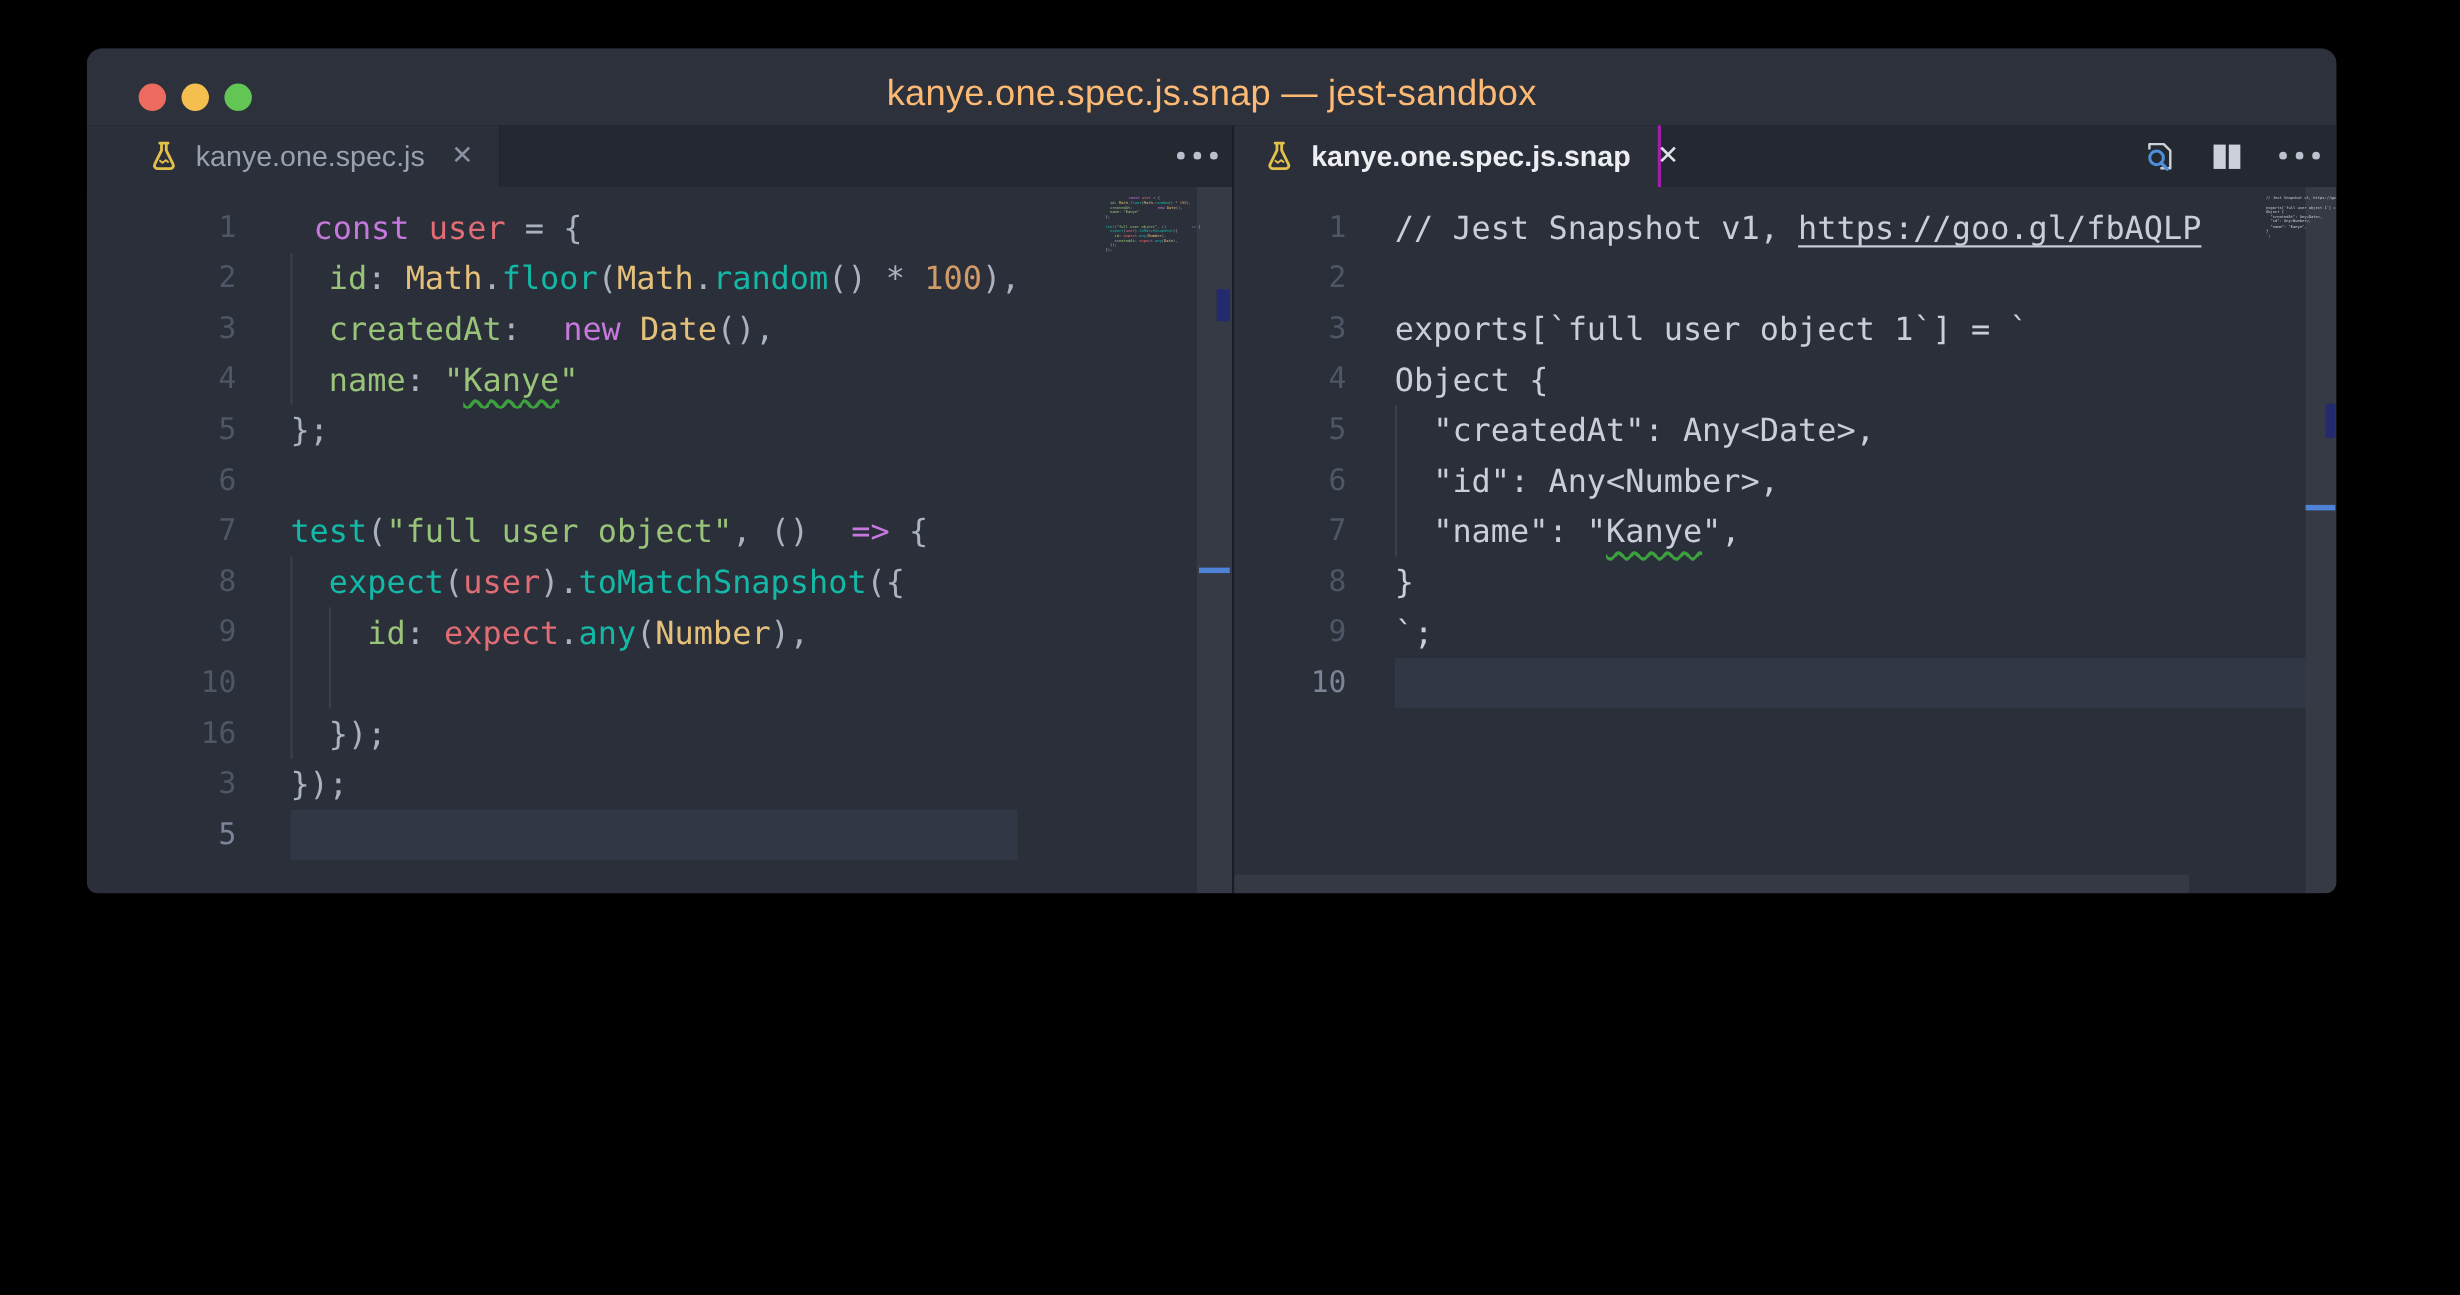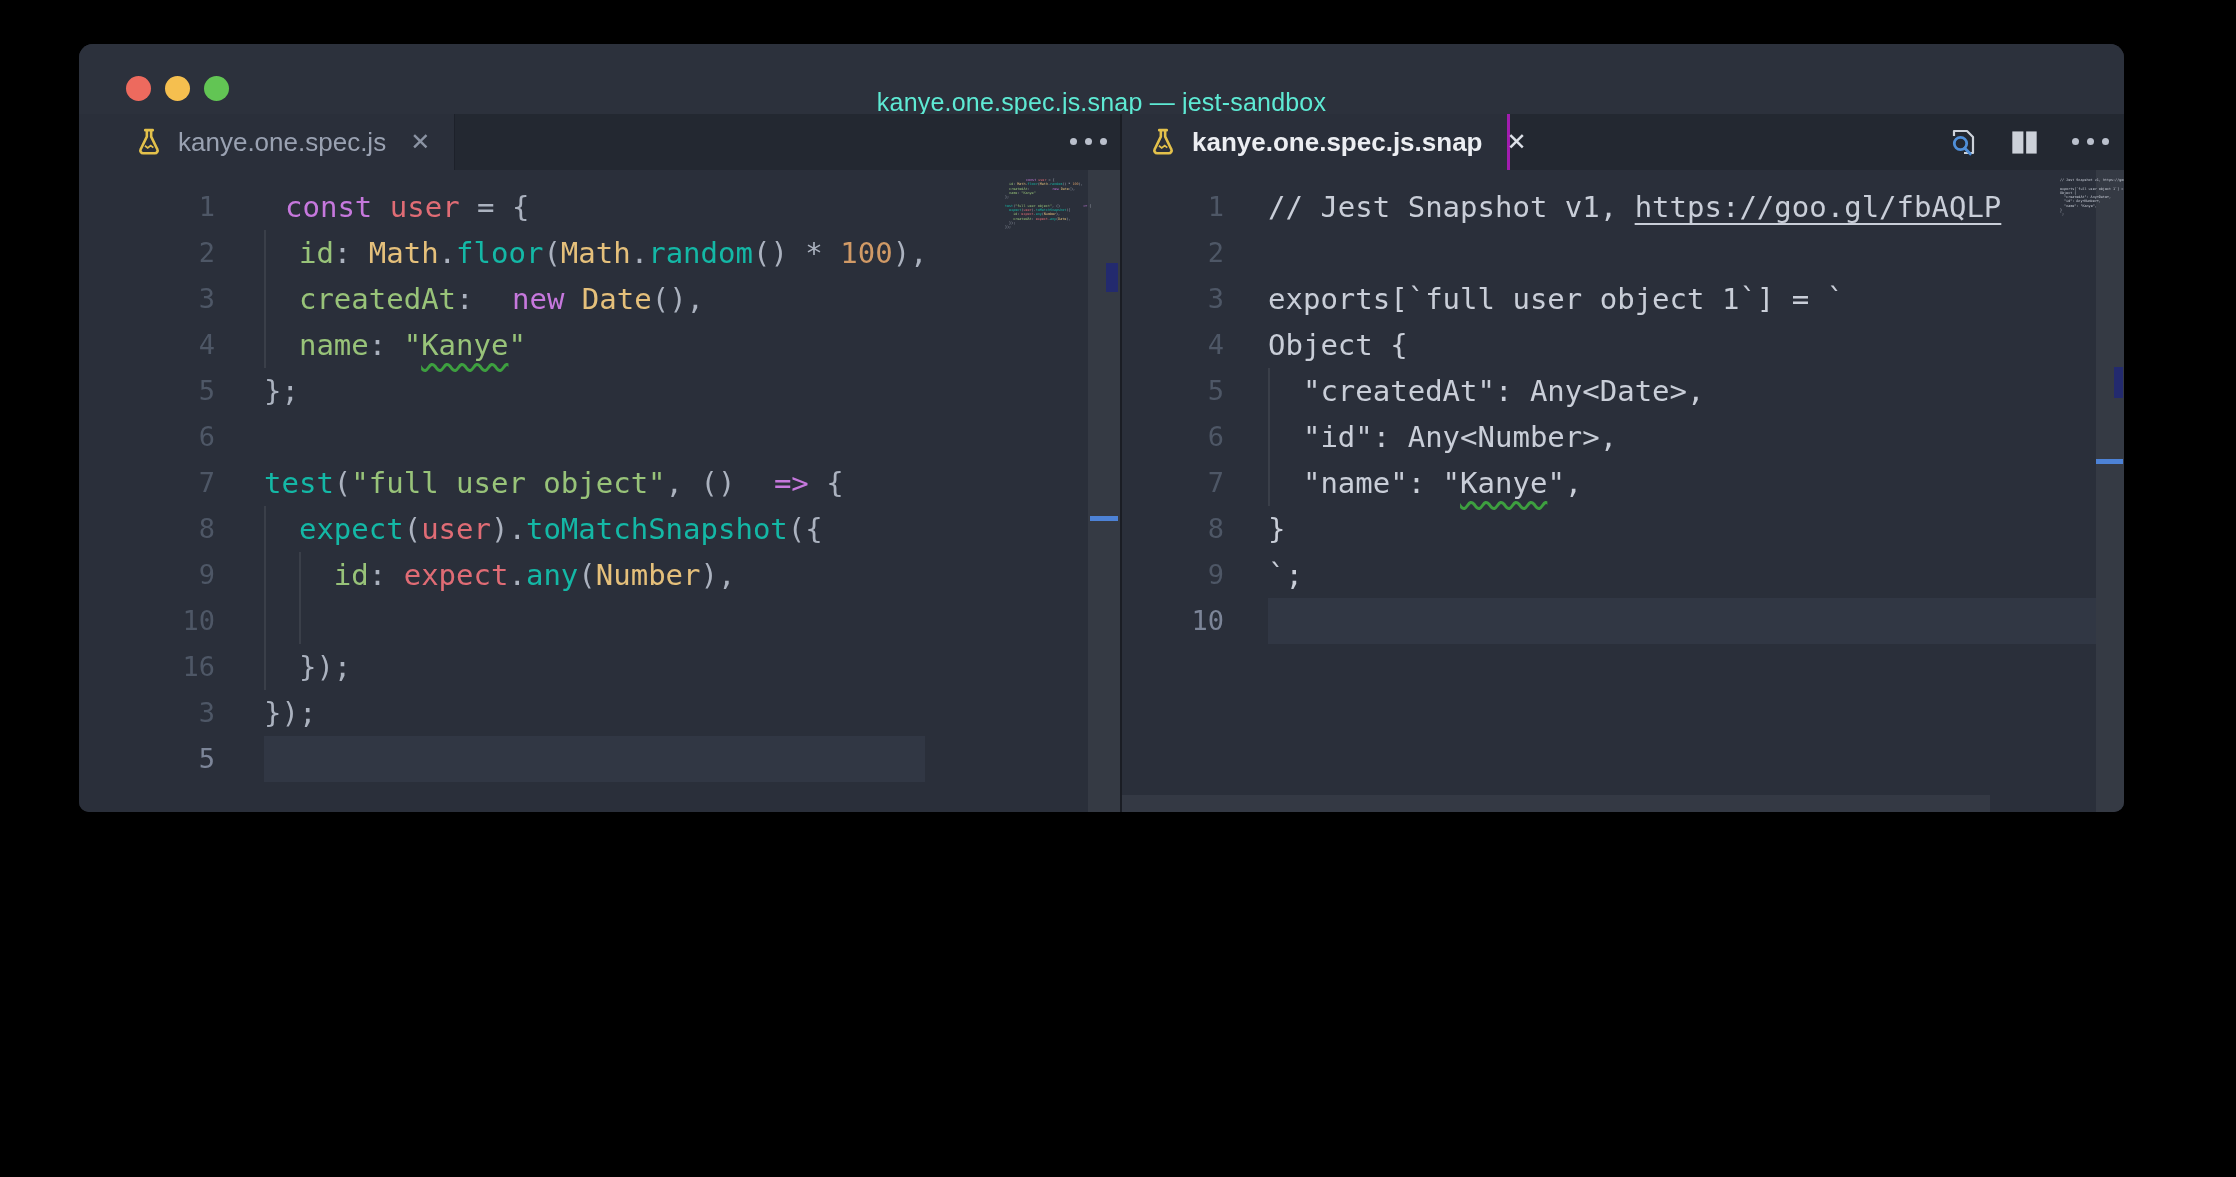--- a/index.html
+++ b/index.html
@@ -4,22 +4,22 @@
 <style>
   html,body{margin:0;padding:0;background:#000;width:2236px;height:1177px;overflow:hidden;}
   .screen{position:relative;width:2236px;height:1177px;background:#000;font-family:"Liberation Sans",sans-serif;}
   .window{position:absolute;left:79px;top:44px;width:2045px;height:768px;background:#2a2f3a;
           border-radius:14px 14px 10px 10px;overflow:hidden;}
   
   .titlebar{position:absolute;left:0;top:0;width:100%;height:70px;background:#2c313c;border-bottom:1px solid #22262f;}
   .lights{position:absolute;left:47px;top:32px;display:flex;gap:14px;}
   .light{width:25px;height:25px;border-radius:50%;}
   .light.red{background:#ed6a5e;} .light.yellow{background:#f5bf4f;} .light.green{background:#62c554;}
-  .win-title{position:absolute;left:0;top:18px;width:100%;height:70px;display:flex;align-items:center;justify-content:center;
-             padding-top:10px;box-sizing:border-box;color:#5eead4;font-size:25px;letter-spacing:.2px;}
+  .win-title{position:absolute;left:0;top:0;width:100%;height:70px;display:flex;align-items:center;justify-content:center;
+             padding-top:10px;box-sizing:border-box;color:#fdba74;font-size:33px;letter-spacing:.2px;}
   
   .main{position:absolute;left:0;top:70px;width:2045px;height:698px;}
   .pane{position:absolute;top:0;height:698px;}
   .pane-left{left:0;width:1041px;}
   .pane-right{left:1043px;width:1002px;}
   .pane-border{position:absolute;left:1041px;top:0;width:2px;height:698px;background:#1a1d24;}
   
   .tabbar{position:absolute;left:0;top:0;width:100%;height:56px;background:#232831;padding-left:44px;}
   .tab{position:absolute;top:0;height:56px;display:flex;align-items:center;background:#2a2f3a;box-sizing:border-box;}
   .pane-left .tab{left:0;width:376px;padding-left:57px;border-right:1px solid #1d212a;}

